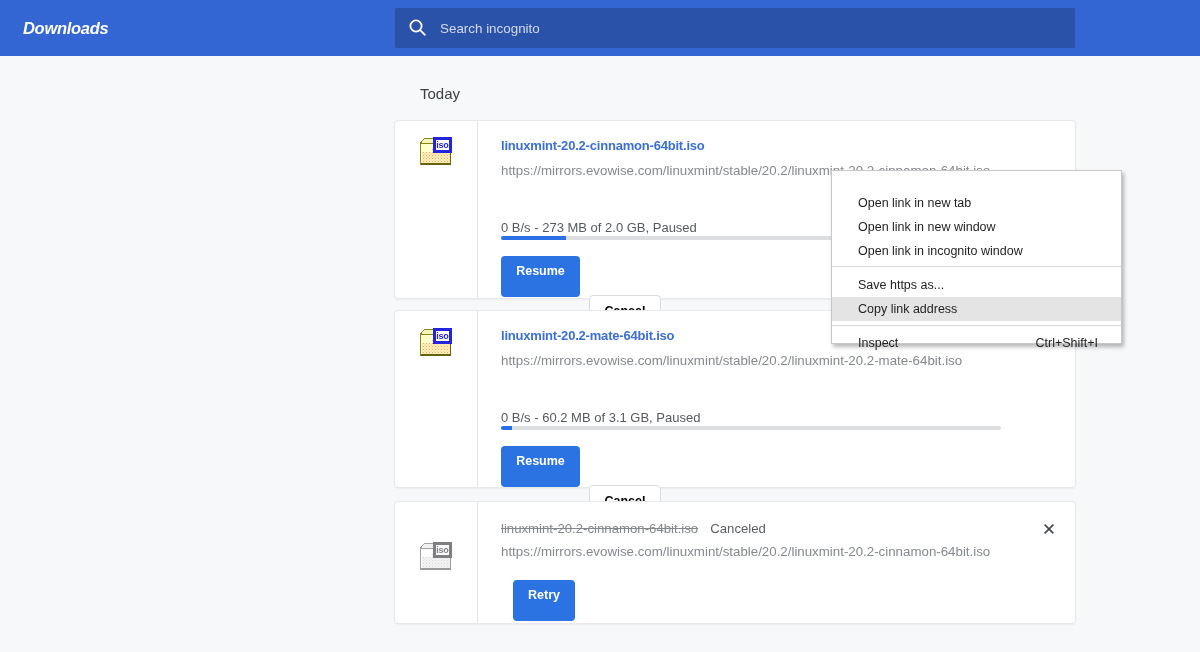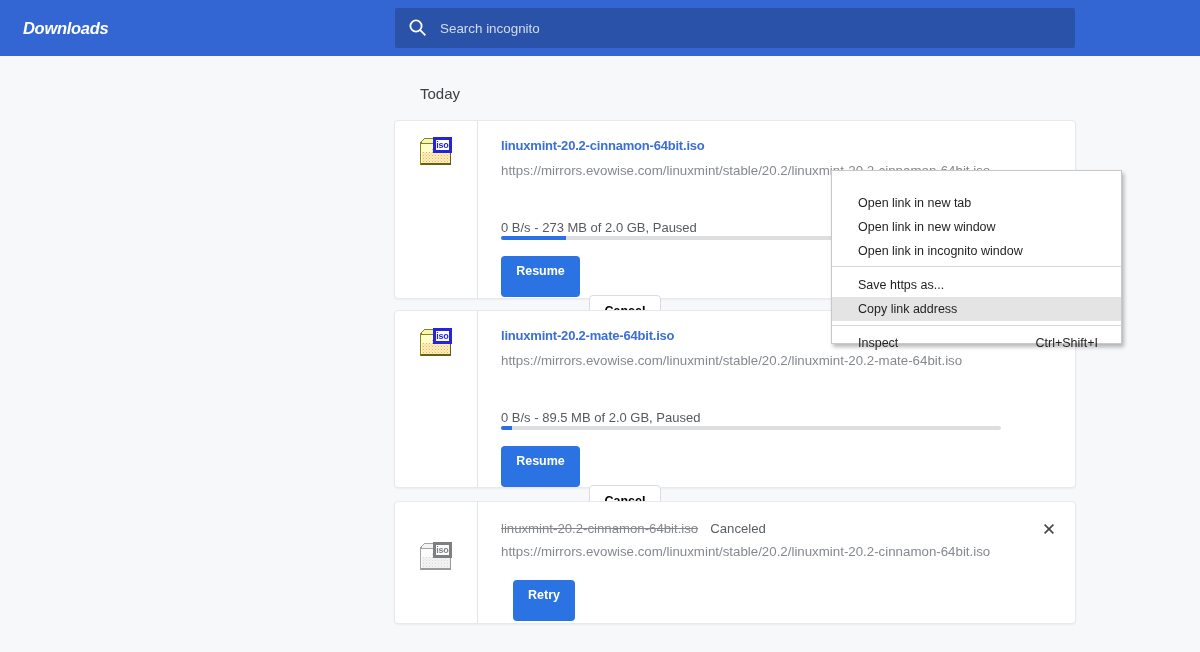--- a/index.html
+++ b/index.html
@@ -94,21 +94,21 @@
       <polygon points="0.5,6 4.5,1.5 30.5,1.5 30.5,6 0.5,6" fill="#f6f6b4" stroke="#85851c" stroke-width="1"></polygon>
       <path d="M1,27 L31,27" stroke="#64640e" stroke-width="1.6"></path>
       <path d="M30.2,15 L30.2,27" stroke="#64640e" stroke-width="1.4"></path>
       <rect x="13" y="0" width="19" height="15.5" fill="#2424dd"></rect>
       <rect x="15.7" y="2.9" width="13.5" height="9.8" fill="#fff"></rect>
       </g>
       <text x="22.4" y="11.1" font-family="Liberation Sans" font-size="9" font-weight="bold" fill="#2424dd" text-anchor="middle" letter-spacing="-0.2">iso</text>
     </svg>
     <div class="name">linuxmint-20.2-mate-64bit.iso</div>
     <div class="url">https://mirrors.evowise.com/linuxmint/stable/20.2/linuxmint-20.2-mate-64bit.iso</div>
-    <div class="status">0 B/s - 89.5 MB of 2.0 GB, Paused</div>
+    <div class="status">0 B/s - 60.2 MB of 3.1 GB, Paused</div>
     <div class="track">
       <div class="fill" style="width:11px;"></div>
     </div>
     <div class="btn btn-blue" style="left:106px; width:79px;">Resume</div>
     <div class="btn btn-white" style="left:194px; width:72px;">Cancel</div>
   </div>
 
   <div class="card" style="top:501px; height:123px;">
     <div class="vsep"></div>
     <svg class="icon" style="top:40px;" width="32" height="29" viewBox="0 0 32 29">

